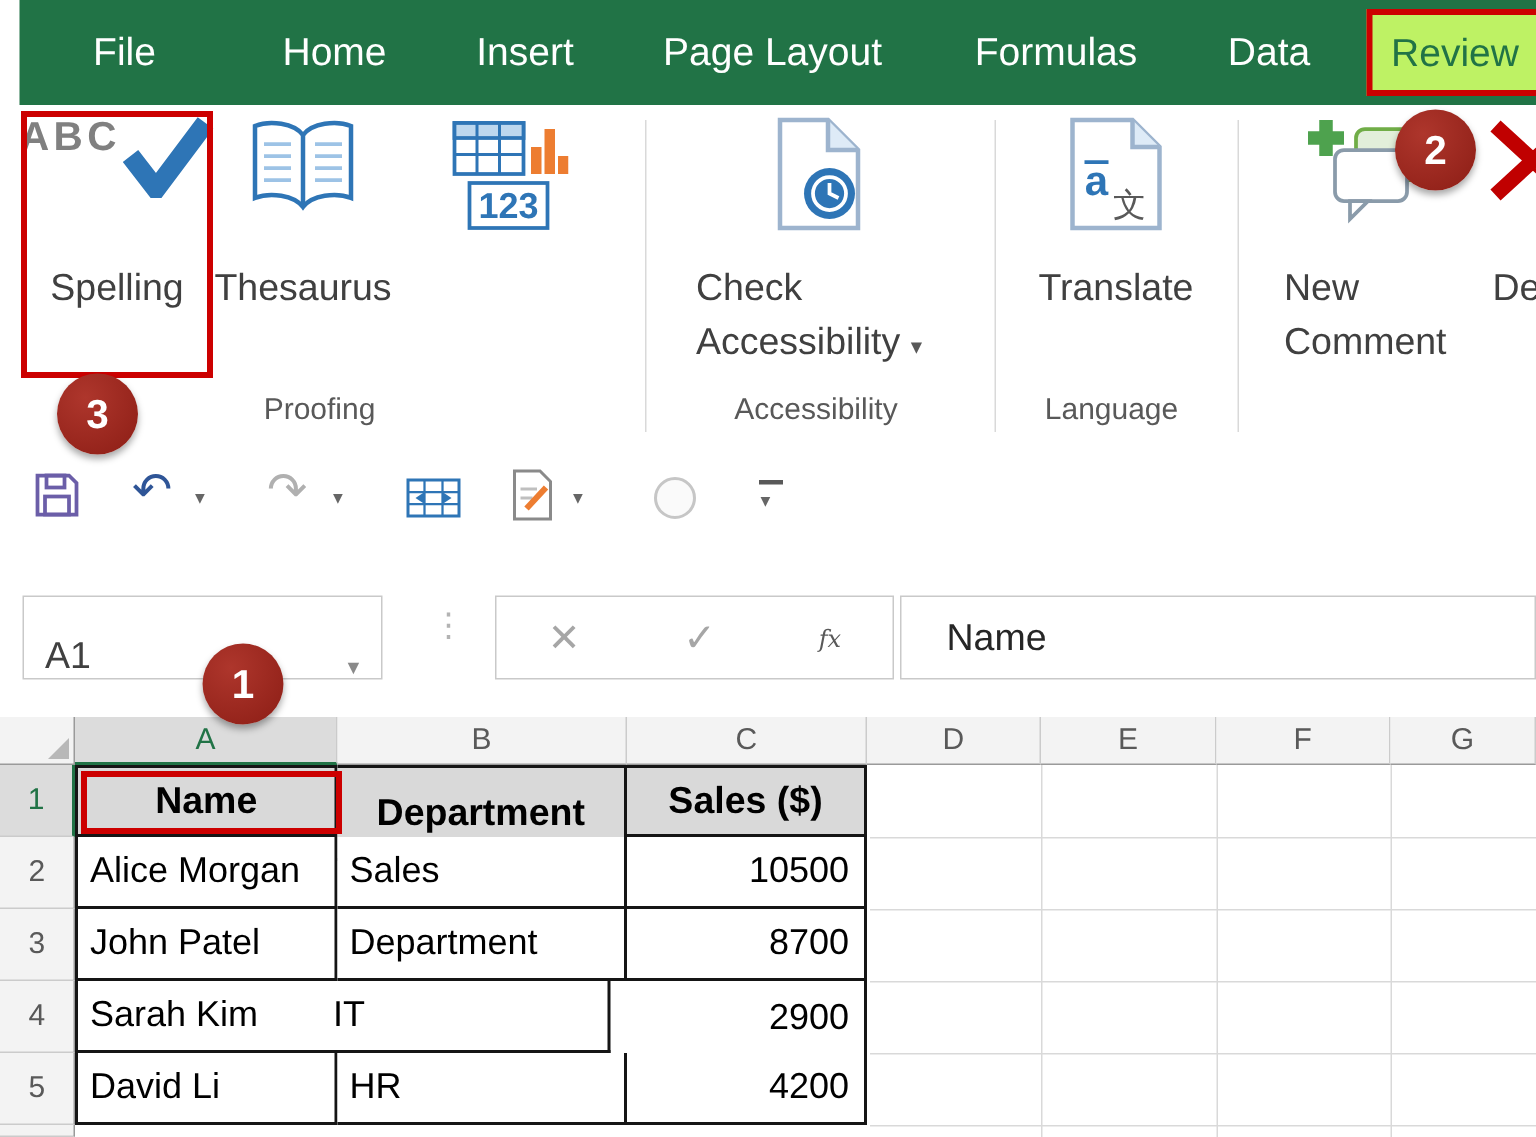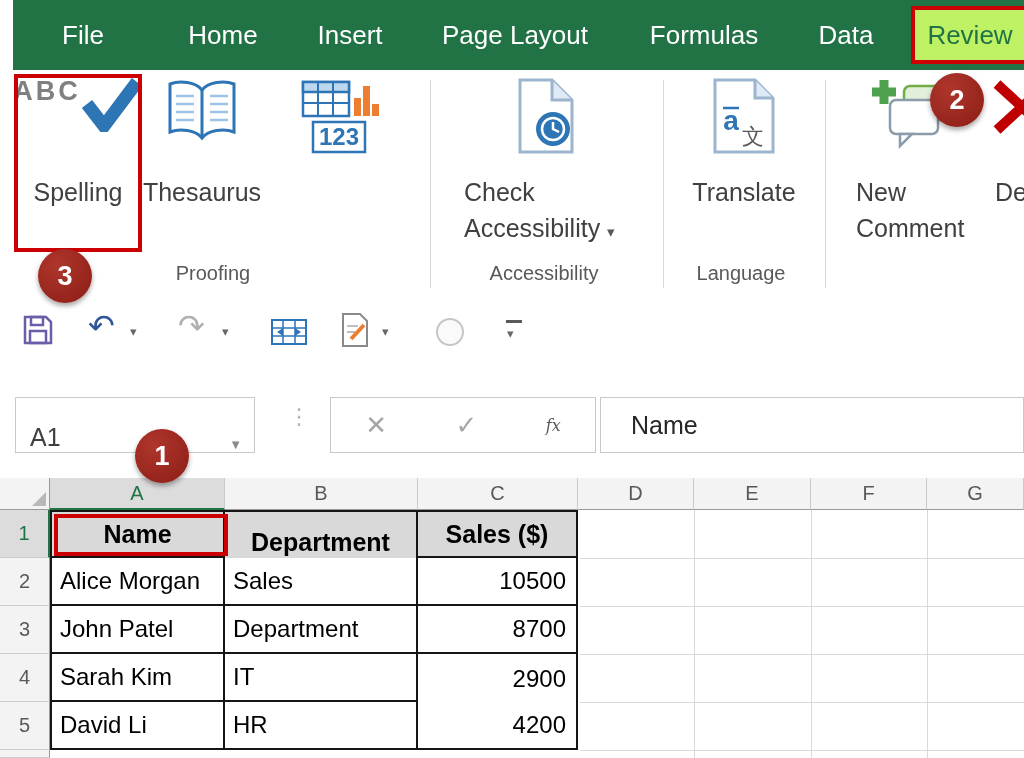--- a/index.html
+++ b/index.html
@@ -256,21 +256,21 @@
 
   <div class="abs tcell tleft bleft" style="left:50px;top:558px;width:175px;height:48px">Alice Morgan</div>
   <div class="abs tcell tleft" style="left:225px;top:558px;width:193px;height:48px">Sales</div>
   <div class="abs tcell tright" style="left:418px;top:558px;width:160px;height:48px">10500</div>
 
   <div class="abs tcell tleft bleft" style="left:50px;top:606px;width:175px;height:48px">John Patel</div>
   <div class="abs tcell tleft" style="left:225px;top:606px;width:193px;height:48px">Department</div>
   <div class="abs tcell tright" style="left:418px;top:606px;width:160px;height:48px">8700</div>
 
   <div class="abs tcell tleft bleft" style="left:50px;top:654px;width:175px;height:48px">Sarah Kim</div>
-  <div class="abs tcell tleft" style="left:225px;top:654px;width:193px;height:48px">IT</div>
+  <div class="abs tcell tleft" style="left:214px;top:654px;width:193px;height:48px">IT</div>
   <div class="abs tcell tright" style="left:418px;top:654px;width:160px;height:52px">2900</div>
 
   <div class="abs tcell tleft bleft" style="left:50px;top:702px;width:175px;height:48px">David Li</div>
   <div class="abs tcell tleft" style="left:225px;top:702px;width:193px;height:48px">HR</div>
   <div class="abs tcell tright" style="left:418px;top:702px;width:160px;height:48px">4200</div>
 
   <div class="abs redbox" style="left:14px;top:74px;width:128px;height:178px"></div>
   <div class="abs redbox" style="left:54px;top:514px;width:174px;height:42px"></div>
 
   <div class="abs stepcircle" style="left:135px;top:429px">

